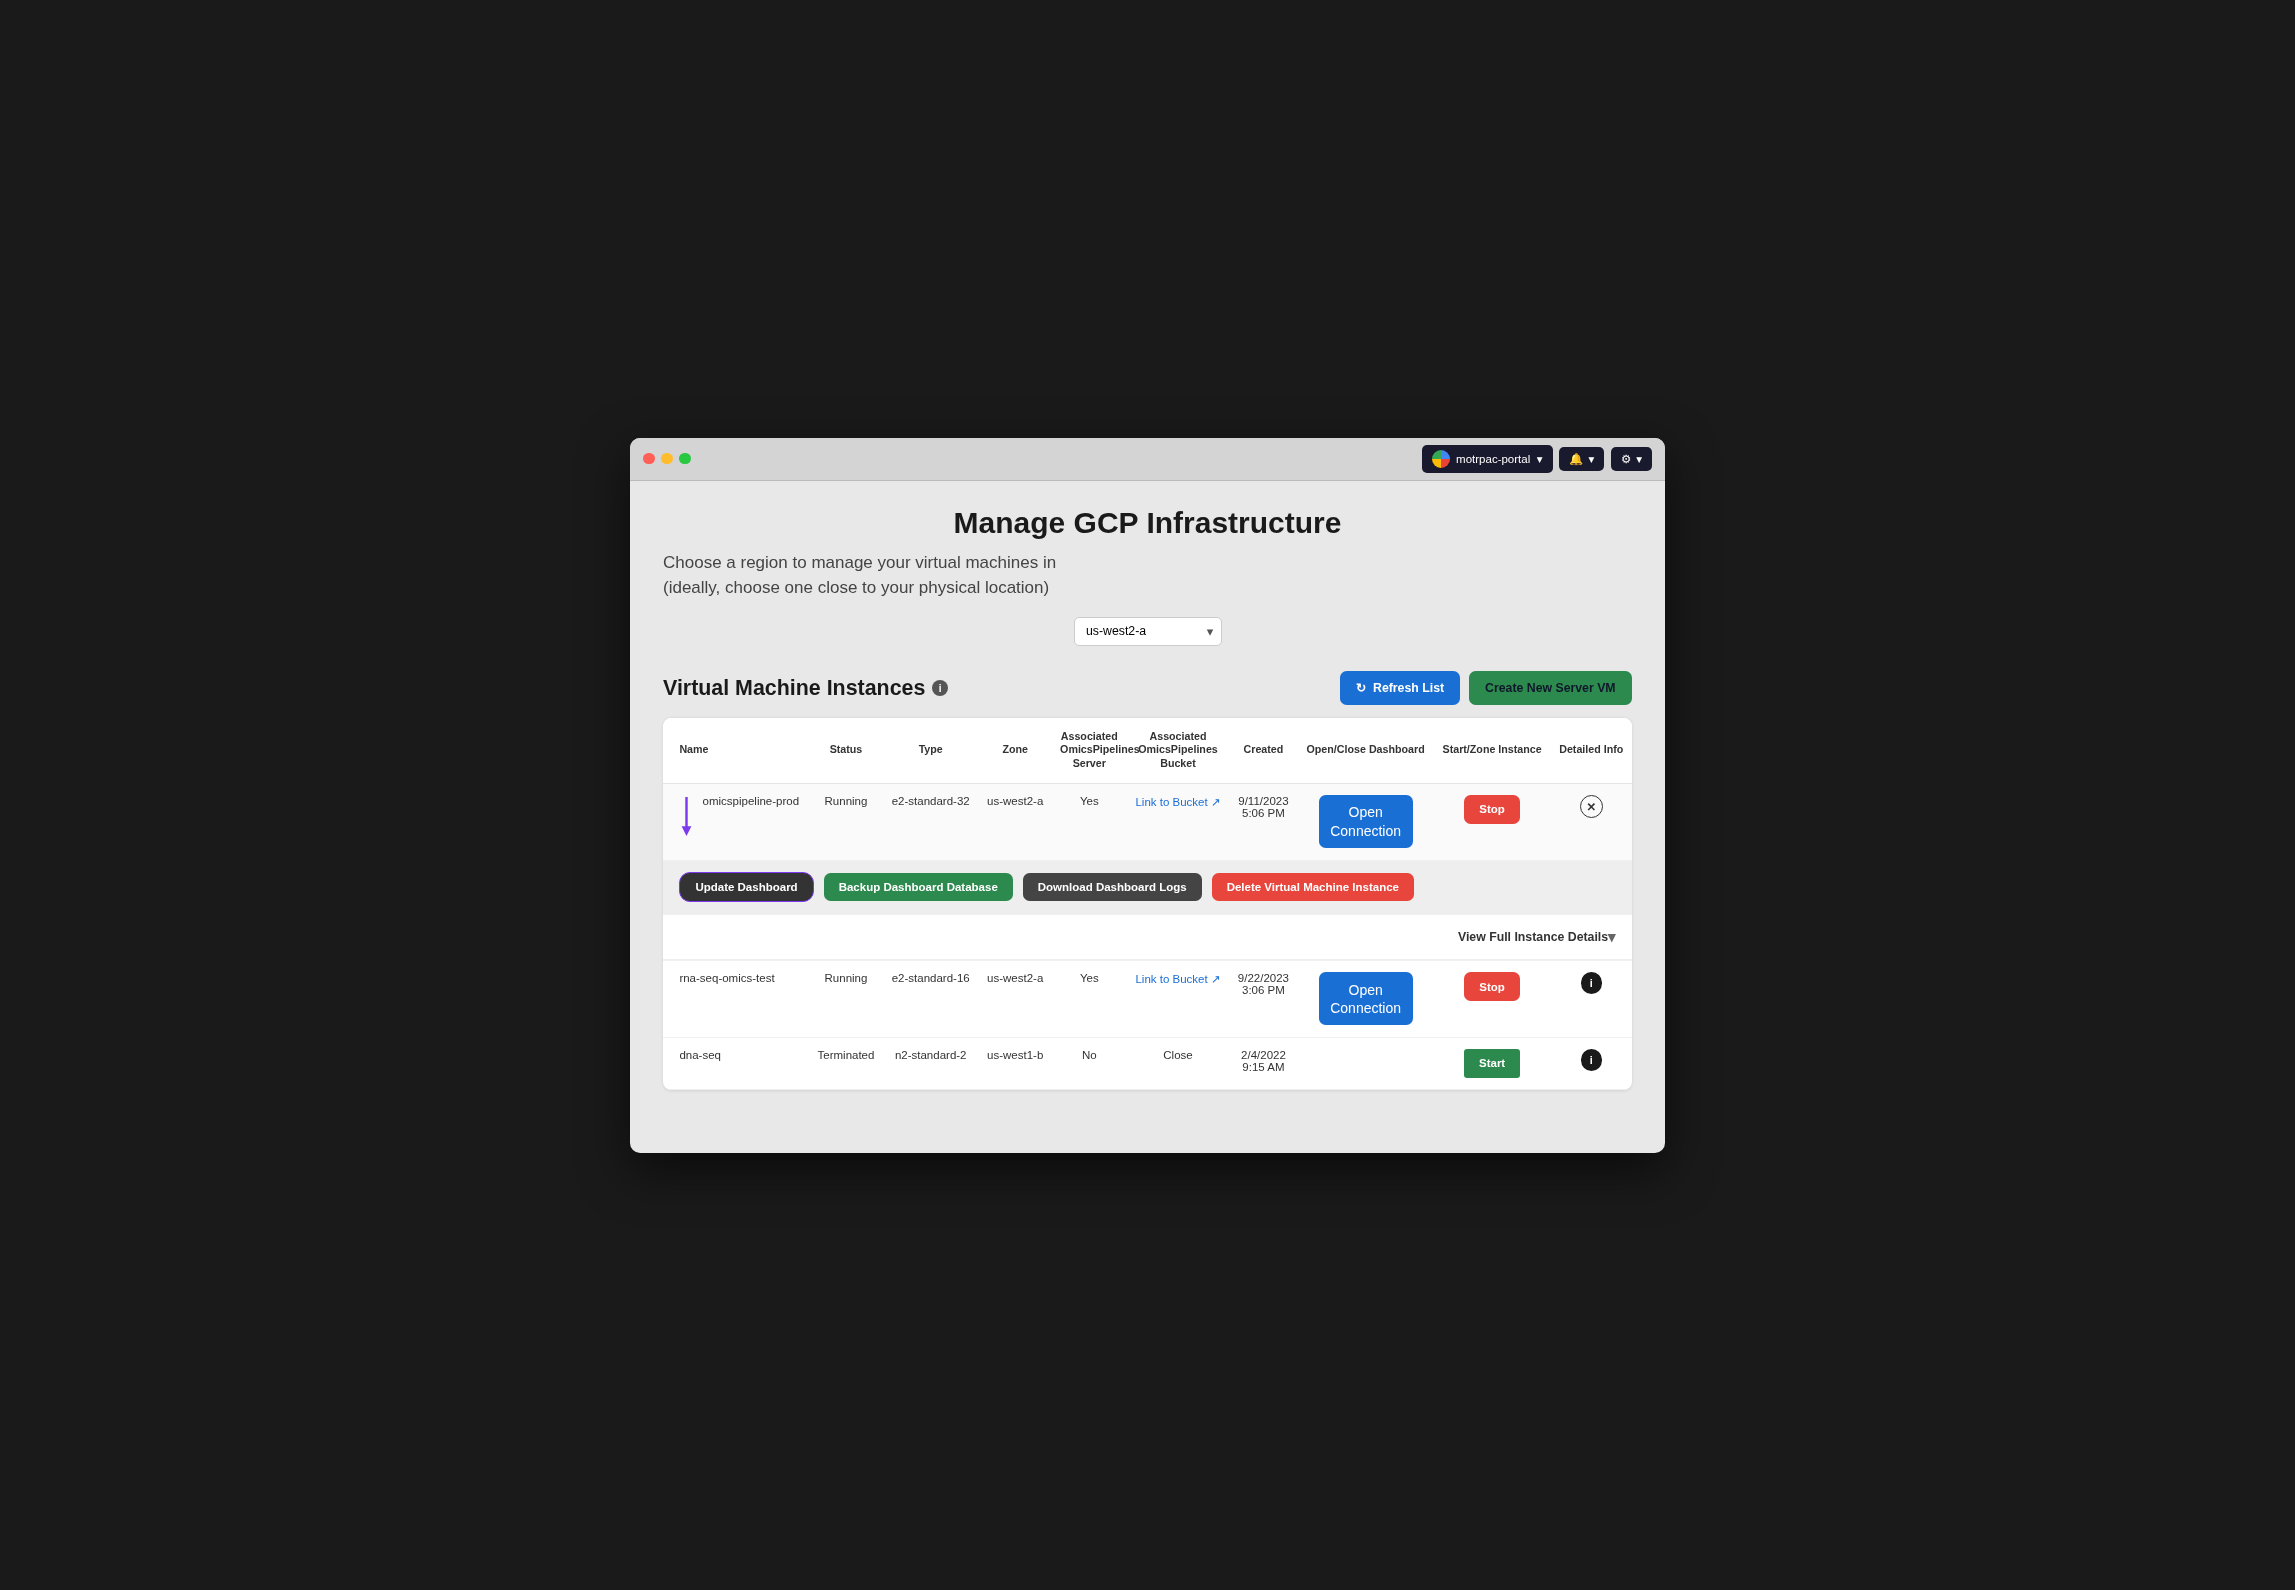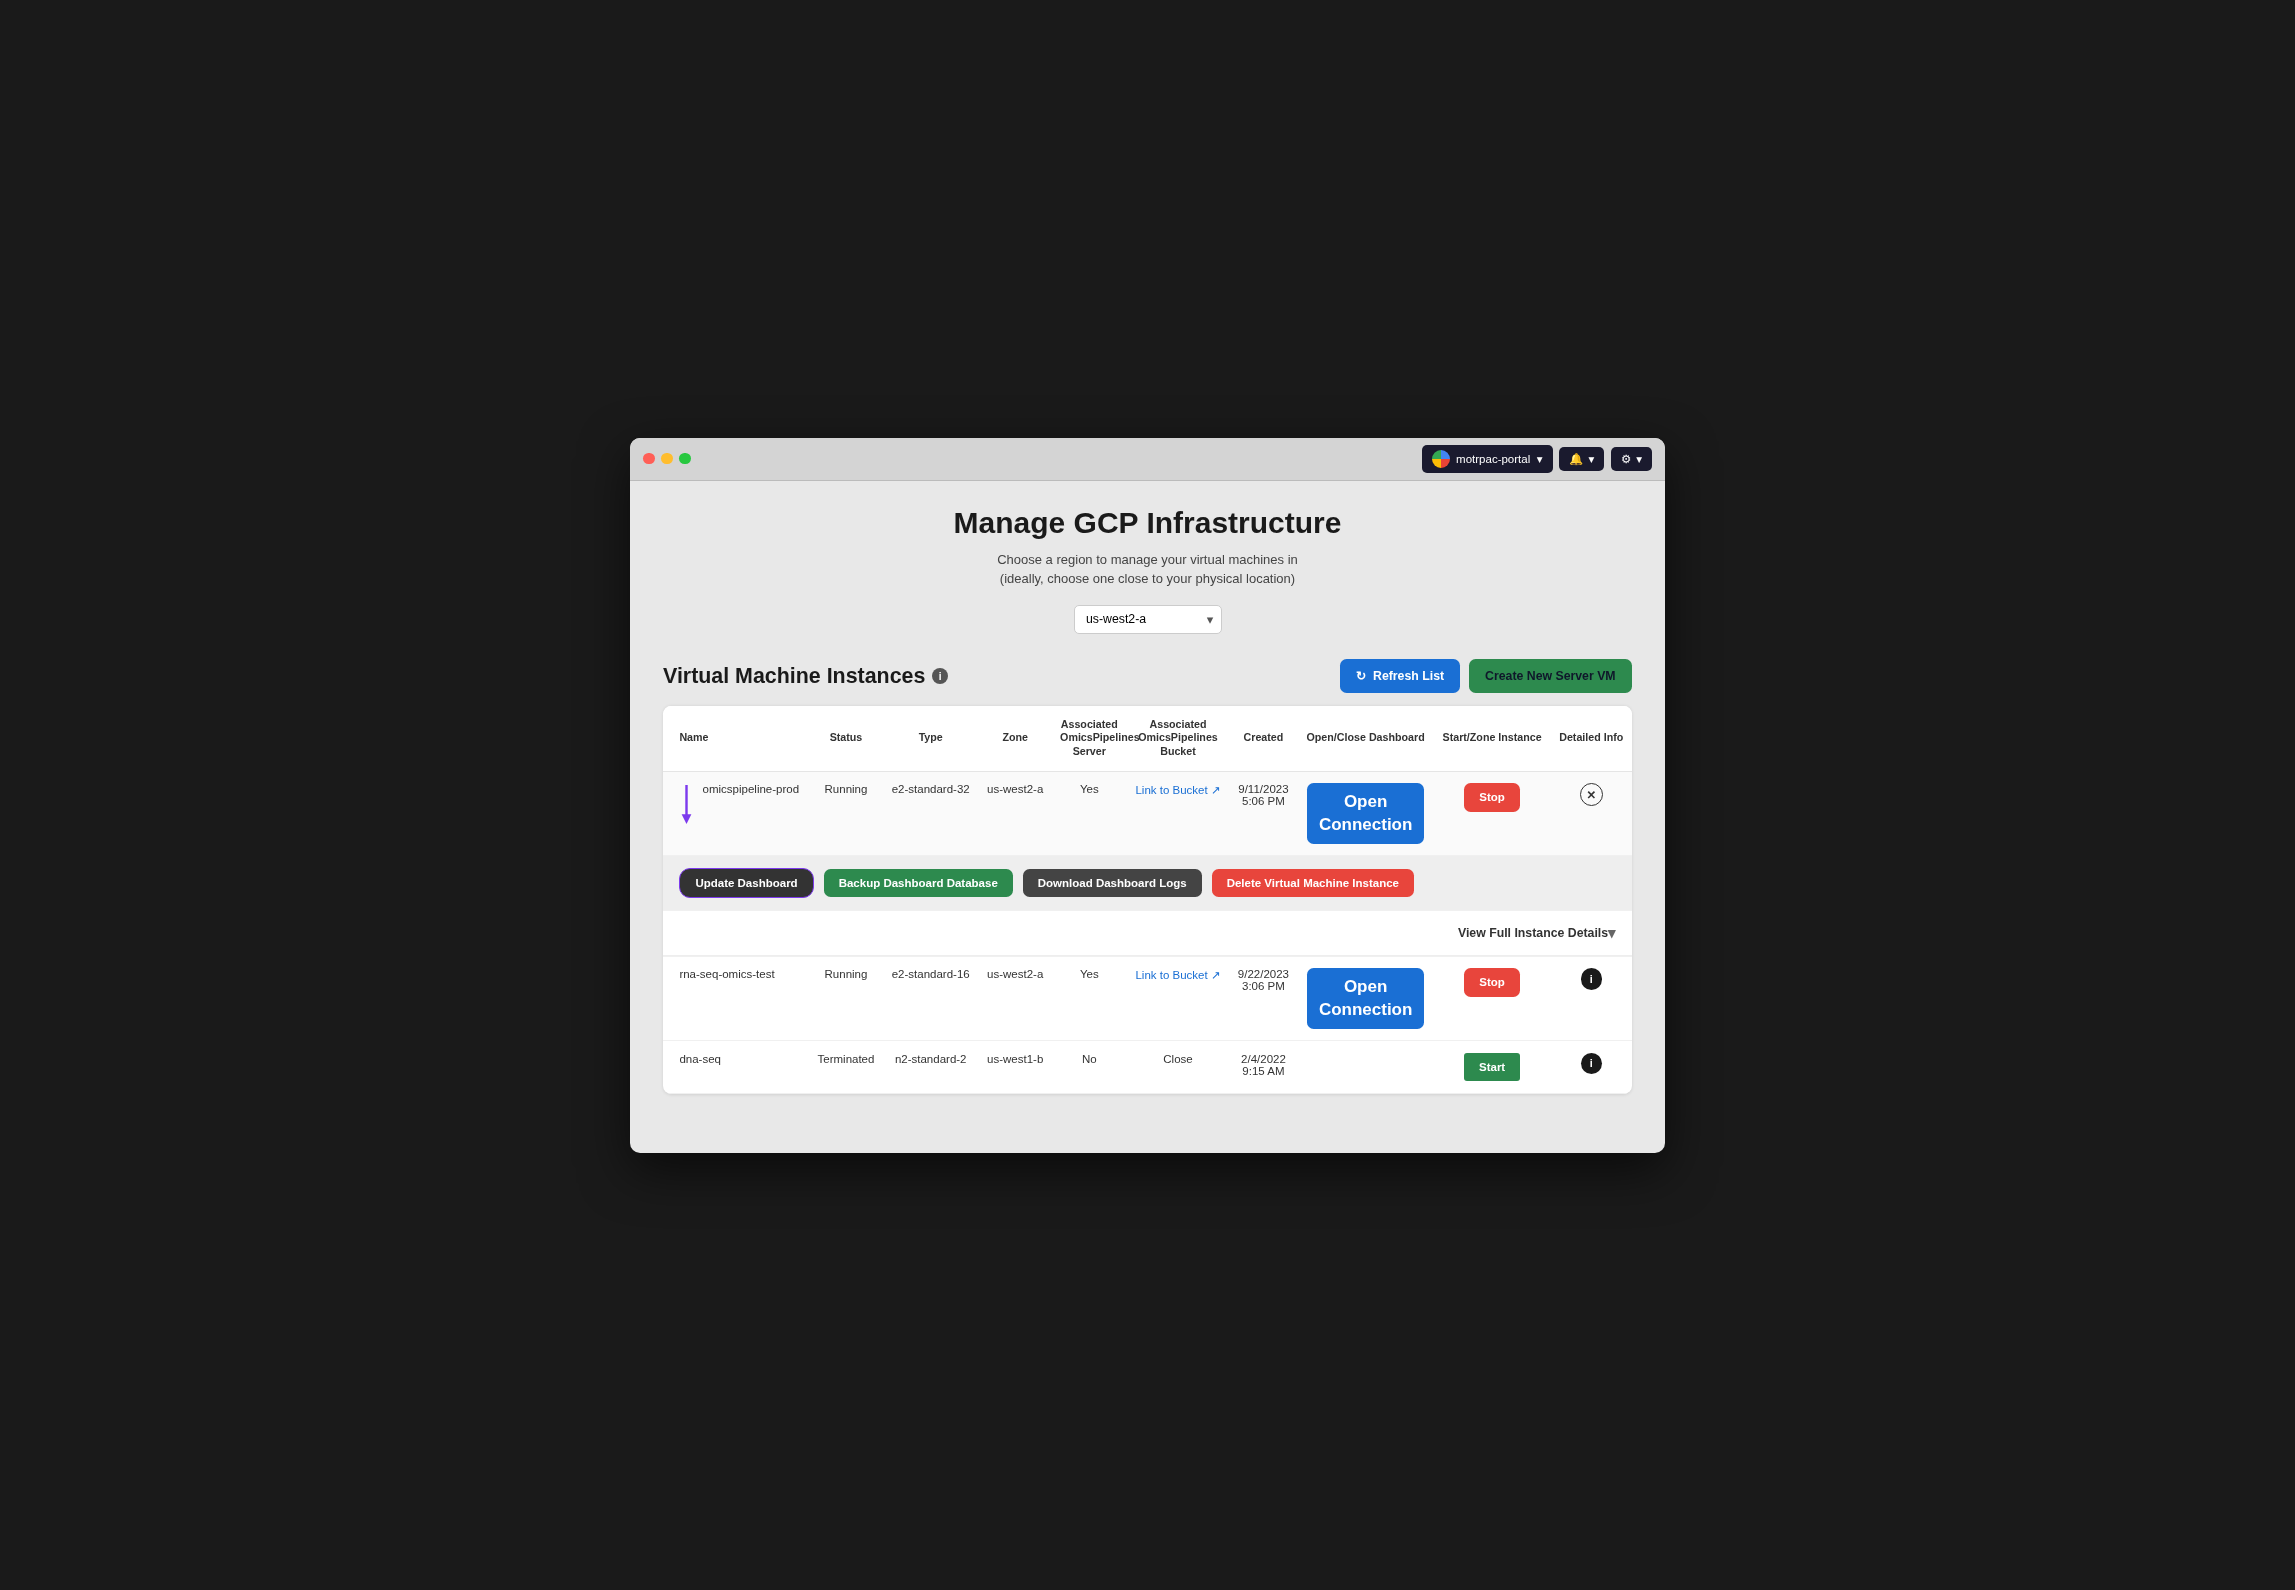--- a/index.html
+++ b/index.html
@@ -81,23 +81,22 @@
       padding: 25px 33px;
     }
     .page-title {
       text-align: center;
       font-size: 30px;
       font-weight: 700;
       color: #1a1a1a;
       margin-bottom: 10px;
     }
     .page-subtitle {
-      text-align: center;
       color: #444;
-      font-size: 13px;
+      font-size: 17px;
       line-height: 1.5;
       margin-bottom: 16.4px;
     }
     .region-select-wrapper {
       display: flex;
       justify-content: center;
       margin-bottom: 25px;
     }
     .region-select {
       border: 0.8px solid #ccc;
@@ -217,22 +216,22 @@
       align-items: center;
       justify-content: center;
       gap: 3.3px;
     }
     .btn-open {
       background: #1a6fd4;
       color: white;
       border: none;
       border-radius: 6.6px;
       padding: 8.2px 11.5px;
-      font-size: 17px;
-      font-weight: 700;
+      font-size: 14px;
+      font-weight: 400;
       cursor: pointer;
       line-height: 1.3;
     }
     .btn-stop {
       background: #e8453c;
       color: white;
       border: none;
       border-radius: 6.6px;
       padding: 8.2px 15px;
       font-size: 11.5px;

